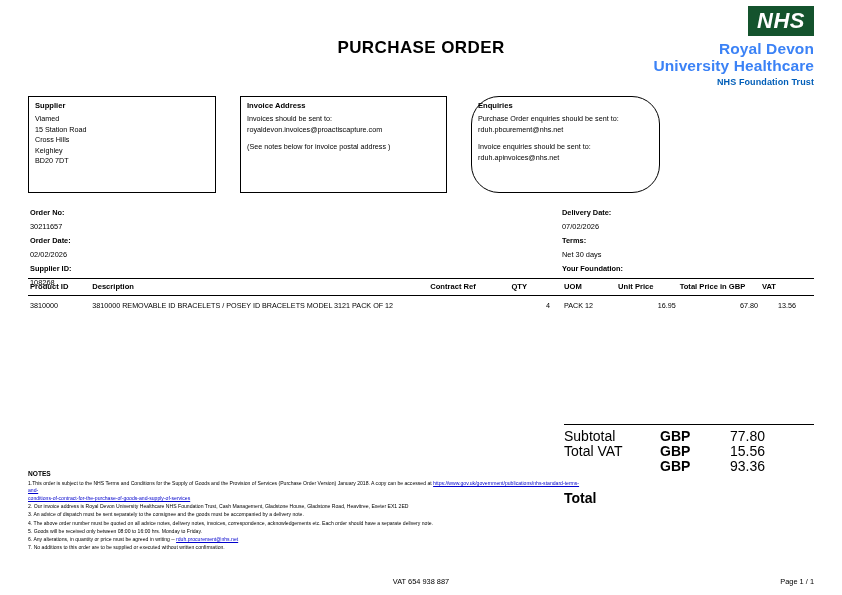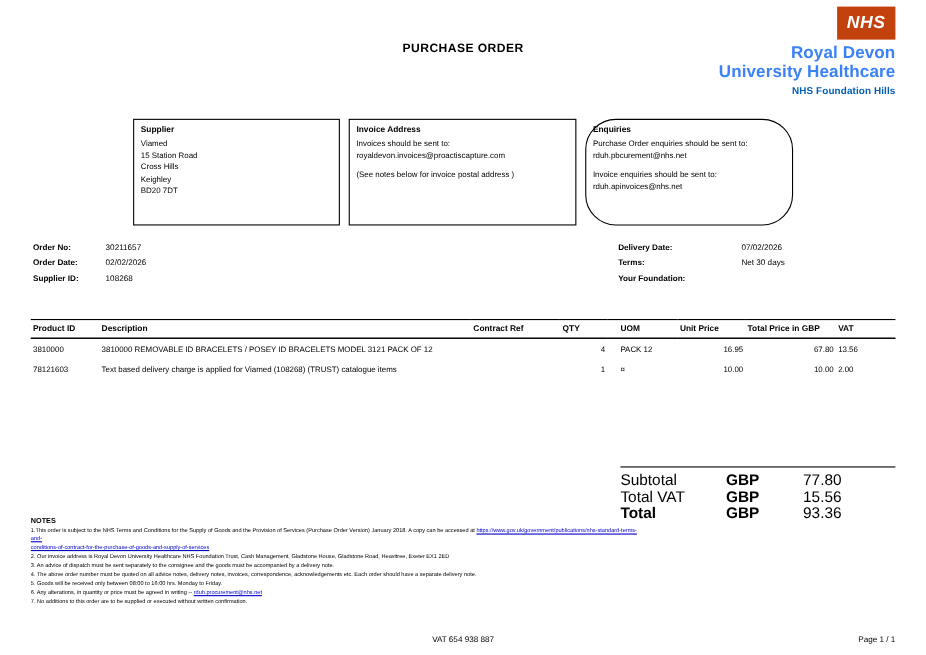--- a/index.html
+++ b/index.html
@@ -27,38 +27,38 @@
   .header {
     position: relative;
     height: 92px;
   }
   .po-title {
     position: absolute;
     left: 0;
     right: 0;
     top: 38px;
     text-align: center;
-    font-size: 11px;
+    font-size: 17px;
     font-weight: bold;
     letter-spacing: 0.4px;
   }
   .nhs-block {
     position: absolute;
     right: 0;
     top: 6px;
     text-align: right;
   }
   .nhs-logo {
     display: inline-block;
-    background: #c2410c;
+    background: #14532d;
     color: #ffffff;
     font-family: "Liberation Sans", sans-serif;
     font-weight: bold;
     font-style: italic;
-    font-size: 16px;
+    font-size: 22px;
     line-height: 30px;
     padding: 0 9px;
     letter-spacing: 0.5px;
   }
   .trust-name {
     color: #3b82f6;
     font-size: 15.5px;
     font-weight: bold;
     line-height: 16.5px;
     margin-top: 5px;
@@ -68,23 +68,22 @@
     color: #005EB8;
     font-size: 9px;
     font-weight: bold;
     margin-top: 3px;
     letter-spacing: 0.1px;
   }
 
   
   .boxes {
     display: flex;
-    gap: 8px;
-    margin-top: 16px;
-    justify-content: center;
+    gap: 24px;
+    margin-top: 4px;
   }
   .box {
     border: 1px solid #000000;
     box-sizing: border-box;
     padding: 4px 6px 6px 6px;
     height: 97px;
     font-size: 7.2px;
     line-height: 10.4px;
   }
   .box-supplier { width: 188px; }
@@ -113,20 +112,21 @@
   }
   .meta-right {
     position: absolute;
     right: 2px;
     top: 0;
     width: 250px;
   }
   .meta-row {
     display: flex;
     line-height: 14px;
+    flex-direction: column;
   }
   .meta-label {
     font-weight: bold;
     width: 66px;
   }
   .meta-right .meta-label { width: 112px; }
   .meta-value { }
 
   
   .line-table {
@@ -149,42 +149,42 @@
     vertical-align: top;
     line-height: 10px;
   }
   .col-pid   { width: 60px; }
   .col-desc  { width: 352px; }
   .col-cref  { width: 80px; }
   .col-qty   { width: 40px; text-align: right; }
   .col-uom   { width: 52px; text-align: left; padding-left: 12px !important; }
   .col-price { width: 60px; text-align: right; }
   .col-total { width: 82px; text-align: right; }
-  .col-vat   { width: 52px; text-align: left; }
+  .col-vat   { width: 52px; text-align: center; }
 
   
   .totals-wrap {
     position: absolute;
     right: 28px;
     top: 424px;
     width: 250px;
     font-size: 14px;
   }
   .totals-rule {
     border-top: 1px solid #000000;
     margin-bottom: 4px;
   }
   .totals-row {
     display: flex;
     line-height: 15px;
   }
   .totals-label { width: 96px; }
   .totals-cur { width: 70px; font-weight: bold; }
   .totals-amt { flex: 1; }
-  .totals-row.grand .totals-label { font-weight: bold; }
+  .totals-row.grand .totals-label { font-weight: bold; margin-top: 32px; }
 
   
   .notes {
     position: absolute;
     left: 28px;
     top: 470px;
     width: 560px;
     font-size: 5.1px;
     line-height: 7.6px;
   }
@@ -223,21 +223,21 @@
 <body>
 
 <div class="page">
 
   <div class="header">
     <div class="po-title">PURCHASE ORDER</div>
     <div class="nhs-block">
       <div class="nhs-logo">NHS</div>
       <div class="trust-name">Royal Devon</div>
       <div class="trust-name" style="margin-top:0">University Healthcare</div>
-      <div class="trust-sub">NHS Foundation Hills</div>
+      <div class="trust-sub">NHS Foundation Trust</div>
     </div>
   </div>
 
   <div class="boxes">
 
     <div class="box box-supplier">
       <div class="box-title">Supplier</div>
       <p>Viamed</p>
       <p>15 Station Road</p>
       <p>Cross Hills</p>
@@ -313,30 +313,20 @@
       <tr>
         <td class="col-pid">3810000</td>
         <td class="col-desc">3810000 REMOVABLE ID BRACELETS / POSEY ID BRACELETS MODEL 3121 PACK OF 12</td>
         <td class="col-cref"></td>
         <td class="col-qty">4</td>
         <td class="col-uom">PACK 12</td>
         <td class="col-price">16.95</td>
         <td class="col-total">67.80</td>
         <td class="col-vat">13.56</td>
       </tr>
-      <tr>
-        <td class="col-pid">78121603</td>
-        <td class="col-desc">Text based delivery charge is applied for Viamed (108268) (TRUST) catalogue items</td>
-        <td class="col-cref"></td>
-        <td class="col-qty">1</td>
-        <td class="col-uom">¤</td>
-        <td class="col-price">10.00</td>
-        <td class="col-total">10.00</td>
-        <td class="col-vat">2.00</td>
-      </tr>
     </tbody>
   </table>
 
   <div class="totals-wrap">
     <div class="totals-rule"></div>
     <div class="totals-row">
       <div class="totals-label">Subtotal</div>
       <div class="totals-cur">GBP</div>
       <div class="totals-amt">77.80</div>
     </div>

